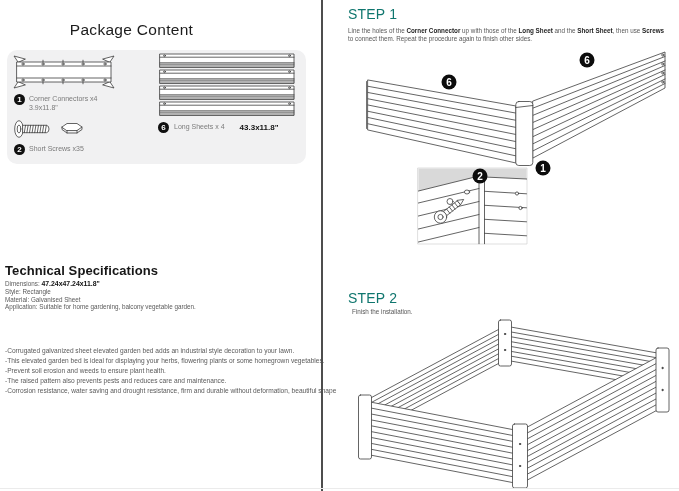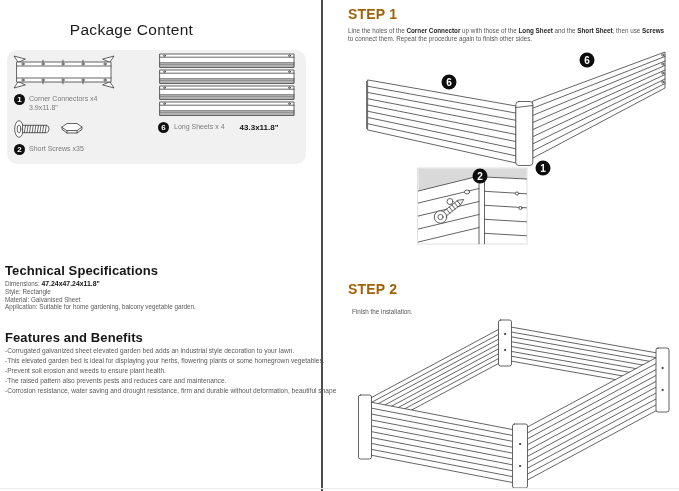--- a/index.html
+++ b/index.html
@@ -20,21 +20,21 @@
   .item .txt{color:#7b7b7b;font-size:7px;line-height:8.5px;padding-top:1px;}
   .item .size-strong{font-size:8px;font-weight:bold;color:#131313;margin-left:10px;}
   .row-baseline{display:flex;gap:5px;align-items:center;}
   .row-baseline .txt{padding-top:0;}
 
   .sec-title{font-size:13px;font-weight:700;color:#161616;letter-spacing:.1px;}
   .spec-line{font-size:6.3px;color:#5a5a5a;line-height:7.8px;white-space:nowrap;}
   .spec-line .dim{font-size:6.9px;font-weight:bold;color:#111;}
   .feat-line{font-size:6.6px;color:#5a5a5a;line-height:10px;white-space:nowrap;}
 
-  .step-title{font-size:14px;font-weight:700;color:#a16207;letter-spacing:.2px;}
+  .step-title{font-size:14px;font-weight:400;color:#0f766e;letter-spacing:.2px;}
   .step-text{margin:0;font-size:6.3px;color:#575757;line-height:8.4px;}
   .step-text b{color:#242424;}
 
   svg .ln{stroke:#3d3d3d;stroke-width:0.8;fill:none;stroke-linejoin:round;stroke-linecap:round;}
   svg .fillw{fill:#ffffff;}
   svg .badge-c{fill:#0c0c0c;}
   svg .badge-t{fill:#ffffff;font-size:10px;font-weight:bold;text-anchor:middle;
                font-family:"Liberation Sans",sans-serif;}
 </style>
 </head>
@@ -161,21 +161,20 @@
   </div>
 
   <div class="abs sec-title" style="left:5px;top:263px">Technical Specifications</div>
   <div class="abs" style="left:5px;top:280px">
     <div class="spec-line"><span>Dimensions: </span><b class="dim">47.24x47.24x11.8"</b></div>
     <div class="spec-line">Style: Rectangle</div>
     <div class="spec-line">Material: Galvanised Sheet</div>
     <div class="spec-line">Application: Suitable for home gardening, balcony vegetable garden.</div>
   </div>
 
-  <div class="abs sec-title" style="left:5px;top:330px">Features and Benefits</div>
   <div class="abs" style="left:5px;top:346px">
     <div class="feat-line">-Corrugated galvanized sheet elevated garden bed adds an industrial style decoration to your lawn.</div>
     <div class="feat-line">-This elevated garden bed is ideal for displaying your herbs, flowering plants or some homegrown vegetables.</div>
     <div class="feat-line">-Prevent soil erosion and weeds to ensure plant health.</div>
     <div class="feat-line">-The raised pattern also prevents pests and reduces care and maintenance.</div>
     <div class="feat-line">-Corrosion resistance, water saving and drought resistance, firm and durable without deformation, beautiful shape</div>
   </div>
 
   <div class="abs divider"></div>
 
@@ -252,21 +251,21 @@
     <g>
       <circle class="badge-c" cx="198" cy="118" r="7.5"></circle>
       <text class="badge-t" x="198" y="121.6">1</text>
     </g>
     <g>
       <circle class="badge-c" cx="135" cy="126" r="7.5"></circle>
       <text class="badge-t" x="135" y="129.6">2</text>
     </g>
   </svg>
 
-  <div class="abs step-title" style="left:348px;top:281px">STEP 2</div>
+  <div class="abs step-title" style="left:348px;top:290px">STEP 2</div>
   <div class="abs step-text" style="left:352px;top:308px">Finish the installation.</div>
 
   <svg class="abs" style="left:345px;top:310px" width="330" height="180" viewBox="0 0 330 180">
     <g class="ln">
 
       <polygon class="fillw" points="160,16 20,91 20,125 160,50"></polygon>
       <line x1="20" y1="95.9" x2="160" y2="20.9"></line>
         <line x1="20" y1="100.7" x2="160" y2="25.7"></line>
       <line x1="20" y1="105.6" x2="160" y2="30.6"></line>
         <line x1="20" y1="110.4" x2="160" y2="35.4"></line>

